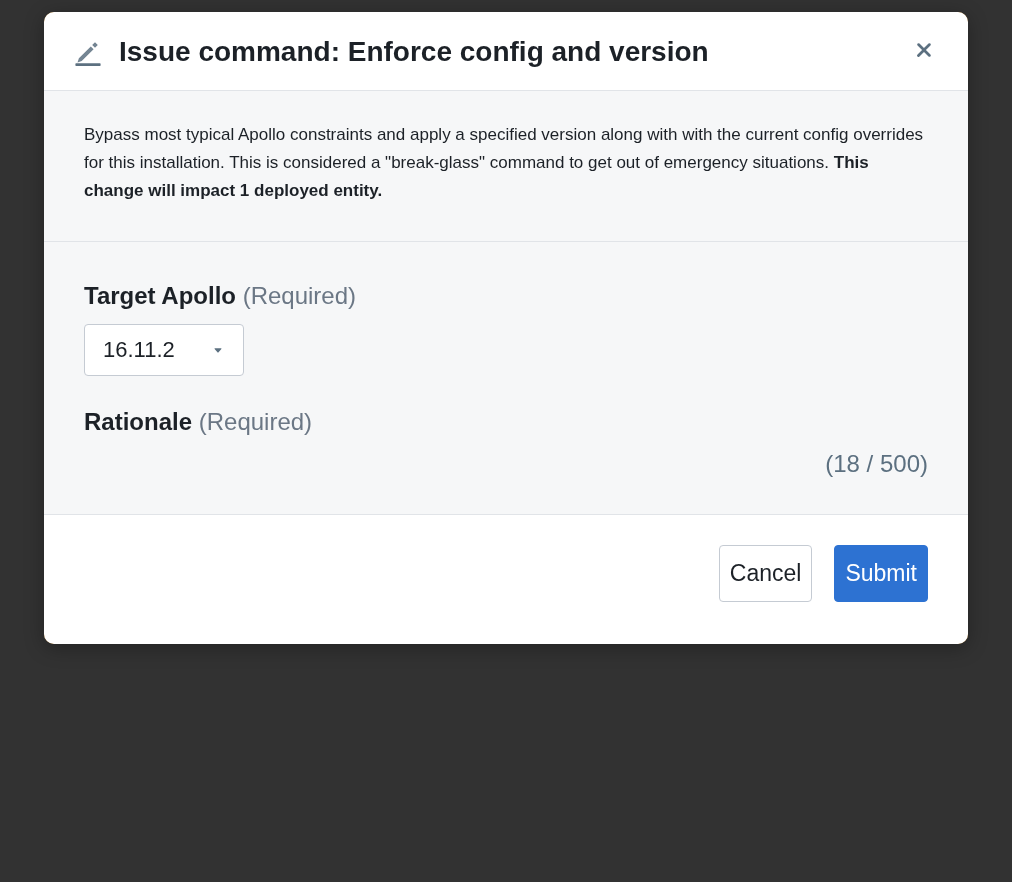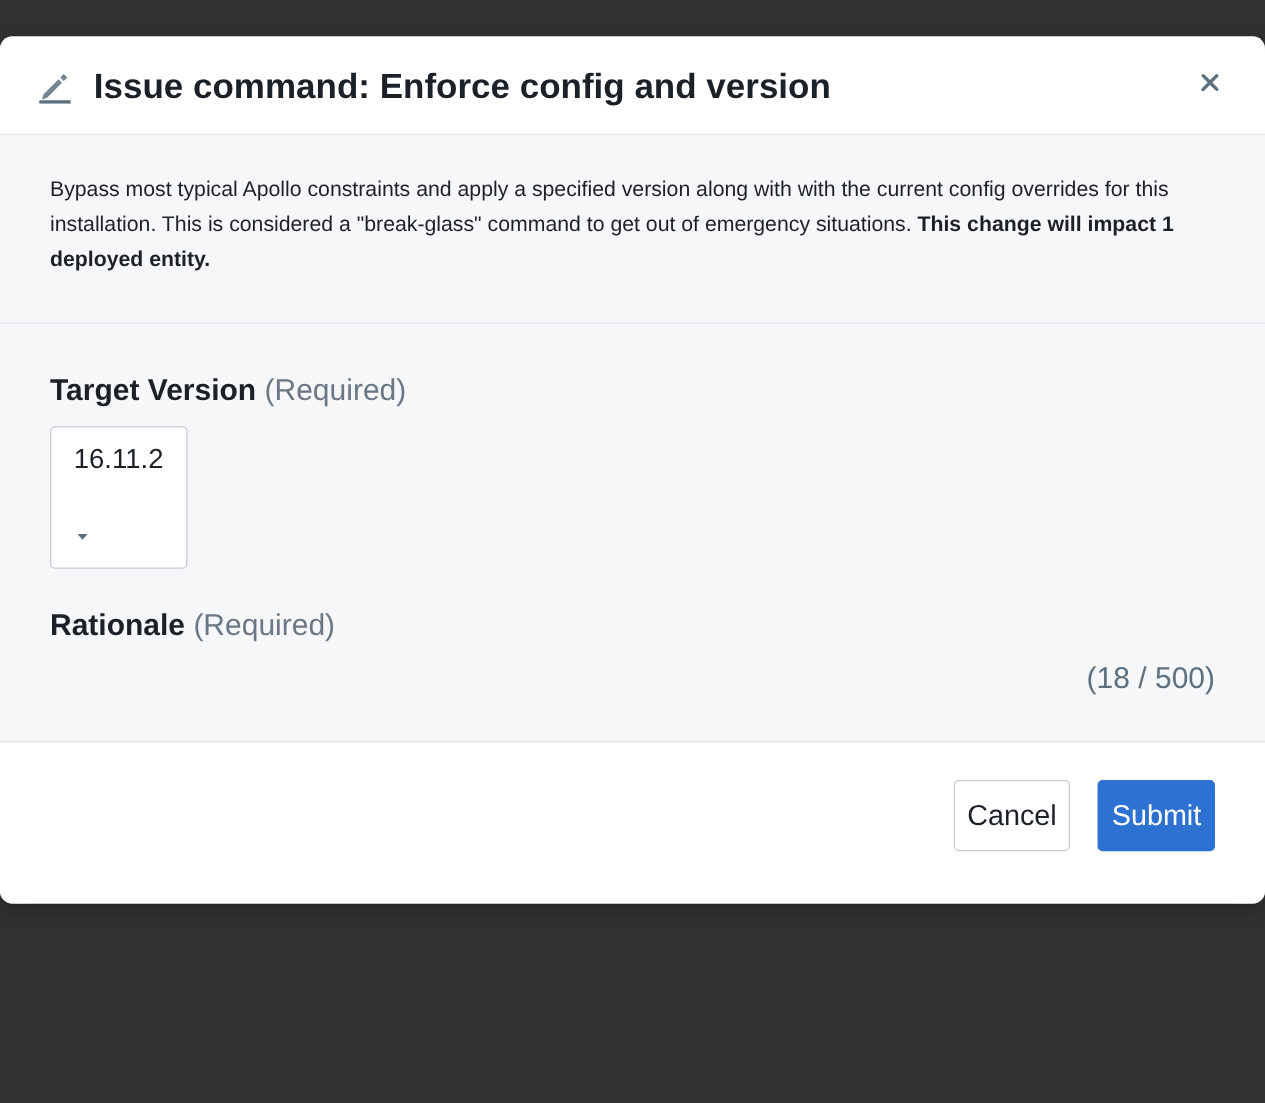--- a/index.html
+++ b/index.html
@@ -11,26 +11,25 @@
       font-family: -apple-system, BlinkMacSystemFont, "Segoe UI", Helvetica, Arial, sans-serif;
       background: #323232;
       width: 1012px;
       height: 882px;
       display: flex;
       align-items: flex-start;
       justify-content: center;
       padding-top: 12px;
     }
     .modal {
-      width: 1012px;
-      background: #a3a3a3;
+      width: 924px;
+      background: #a16207;
       border-radius: 10px;
       box-shadow: 0 4px 20px rgba(0,0,0,0.3);
       overflow: hidden;
-      margin-top: 17px;
     }
     .modal-header {
       display: flex;
       align-items: center;
       padding: 24px 28px 22px 28px;
       border-bottom: 1px solid #e1e4e8;
       background: #fff;
     }
     .header-icon {
       width: 32px;
@@ -91,21 +90,20 @@
     .select-wrap {
       display: inline-flex;
       background: #fff;
       border: 1px solid #c5cbd3;
       border-radius: 4px;
       padding: 12px 18px;
       cursor: pointer;
       font-size: 22px;
       color: #1c2127;
       gap: 36px;
-      flex-direction: column;
     }
     .select-wrap .caret {
       color: #5c7080;
     }
     .textarea {
       width: 100%;
       min-height: 108px;
       padding: 16px 20px;
       font-size: 23px;
       font-family: inherit;
@@ -170,21 +168,21 @@
     </button>
   </div>
 
   <div class="modal-description">
     <span>Bypass most typical Apollo constraints and apply a specified version along with with the current config overrides for this installation. This is considered a "break-glass" command to get out of emergency situations. </span><strong>This change will impact 1 deployed entity.</strong>
   </div>
 
   <div class="modal-body">
     <div class="field-group">
       <label class="field-label">
-        <span>Target Version</span>
+        <span>Target Apollo</span>
         <span class="field-required">(Required)</span>
       </label>
       <div class="select-wrap">
         <span>16.11.2</span>
         <span class="caret">
           <svg width="14" height="14" viewBox="0 0 16 16" fill="currentColor">
             <path d="M12 6.5c0-.28-.22-.5-.5-.5h-7a.495.495 0 0 0-.37.83l3.5 4c.09.1.22.17.37.17s.28-.07.37-.17l3.5-4c.08-.09.13-.2.13-.33z"></path>
           </svg>
         </span>
       </div>

